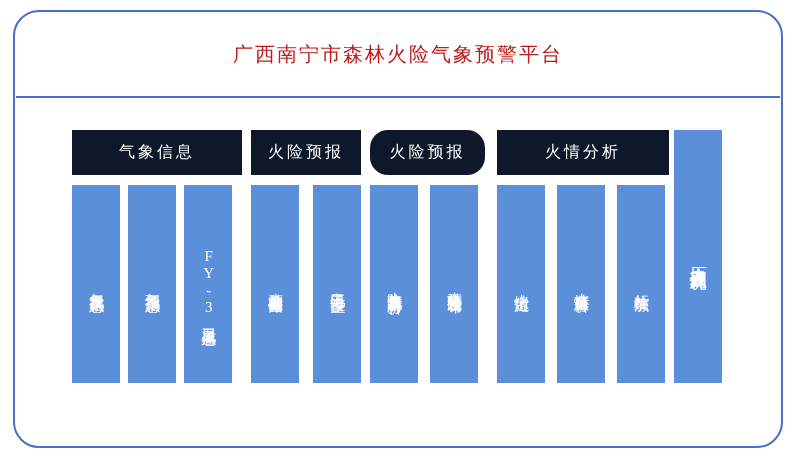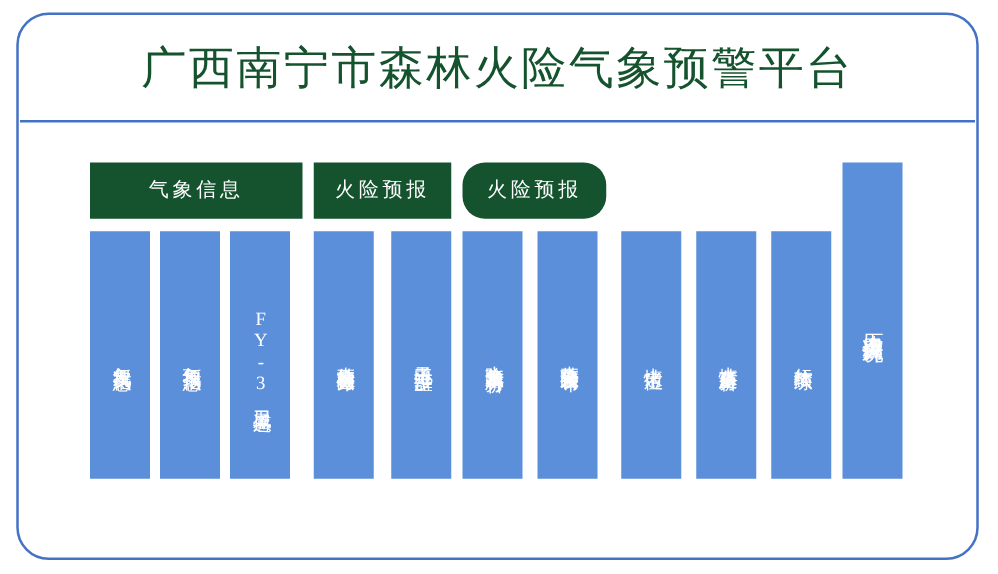--- a/index.html
+++ b/index.html
@@ -36,37 +36,37 @@
     left: 15px;
     top: 12px;
     width: 766px;
     height: 85px;
     display: flex;
     align-items: center;
     justify-content: center;
     box-sizing: border-box;
   }
   .title-text {
-    font-size: 36px;
-    color: #14532d;
+    font-size: 20px;
+    color: #b91c1c;
     letter-spacing: 2px;
     font-family: "Liberation Serif", "DejaVu Serif", serif;
     white-space: nowrap;
   }
   .title-rule {
     position: absolute;
     left: 16px;
     top: 96px;
     width: 764px;
     height: 2px;
     background: #4472c4;
   }
   .group-header {
     position: absolute;
-    background: #14532d;
+    background: #0f172a;
     color: #ffffff;
     display: flex;
     align-items: center;
     justify-content: center;
     font-size: 16px;
     letter-spacing: 3px;
     box-sizing: border-box;
     font-family: "Liberation Serif", "DejaVu Serif", serif;
   }
   .leaf {
@@ -109,20 +109,23 @@
 
   <div class="group-header" style="left:72px; top:130px; width:170px; height:45px;">
     <span>气象信息</span>
   </div>
   <div class="group-header" style="left:251px; top:130px; width:110px; height:45px;">
     <span>火险预报</span>
   </div>
   <div class="group-header" style="left:370px; top:130px; width:115px; height:45px;border-radius:18px;">
     <span>火险预报</span>
   </div>
+  <div class="group-header" style="left:497px; top:130px; width:172px; height:45px;">
+    <span>火情分析</span>
+  </div>
 
   <div class="leaf narrow" style="left:72px; top:185px; width:48px; height:198px;">
     <span class="vtext">气象实况信息</span>
   </div>
   <div class="leaf narrow" style="left:128px; top:185px; width:48px; height:198px;">
     <span class="vtext">气象预报信息</span>
   </div>
   <div class="leaf narrow" style="left:184px; top:185px; width:48px; height:198px;">
     <span class="vtext">FY-3卫星遥感</span>
   </div>

